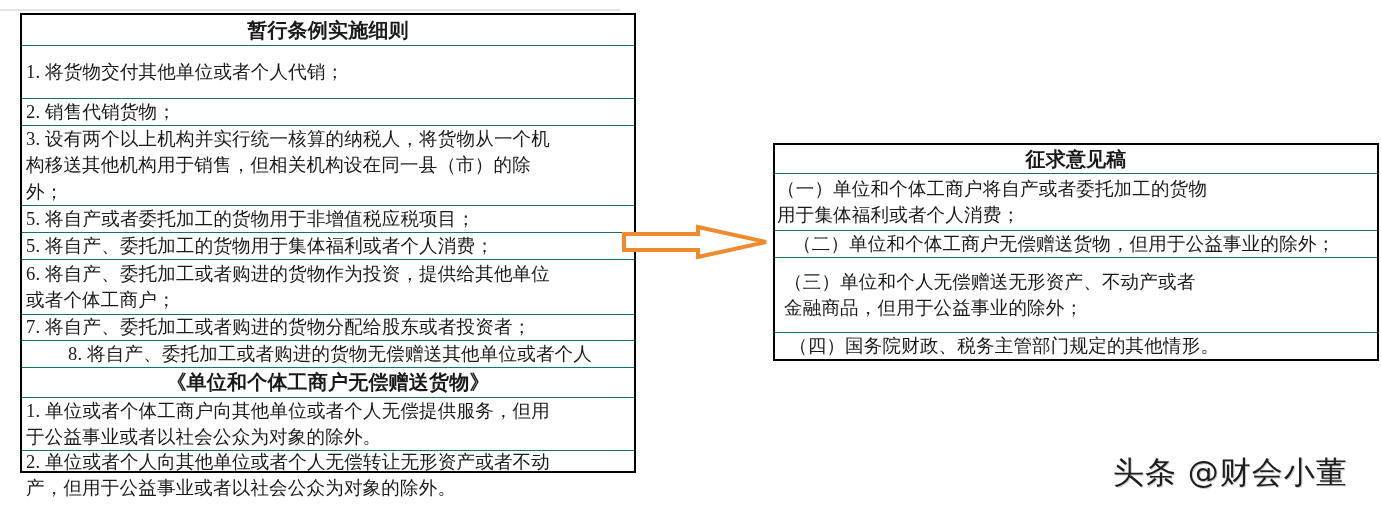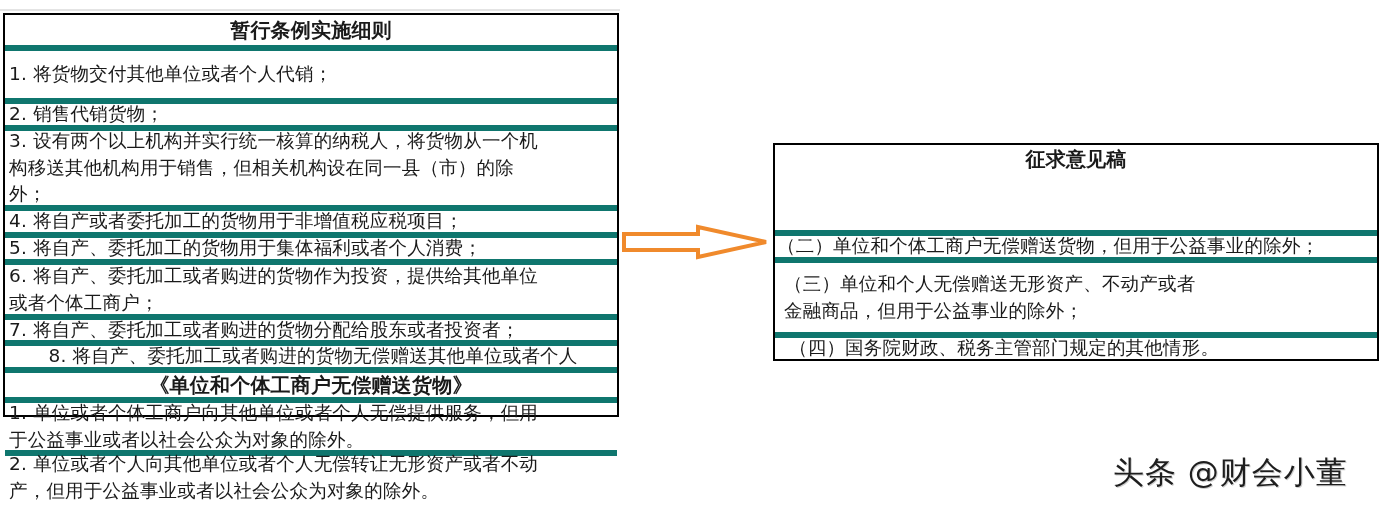--- a/index.html
+++ b/index.html
@@ -9,25 +9,25 @@
       font-family: "DejaVu Sans", "Liberation Sans", sans-serif;
       color: #1a1a1a;
     }
     .topline {
       position: absolute; left: 0; top: 9px; width: 620px; height: 2px;
       background: #e4e4e4;
     }
     .tbl {
       position: absolute; border: 2px solid #000; box-sizing: border-box;
     }
-    .left-tbl { left: 3px; top: 13px; width: 616px; height: 404px; }
+    .left-tbl { left: 20px; top: 13px; width: 616px; height: 460px; font-family: Liberation Serif, serif; }
     .right-tbl { left: 773px; top: 143px; width: 606px; height: 218px; }
     .row {
       position: absolute; left: 0; right: 0; box-sizing: border-box;
-      border-top: 6px solid #0f766e;
+      border-top: 1px solid #0f766e;
       font-size: 18.5px; line-height: 26.5px; padding-left: 4px;
       display: flex; flex-direction: column; justify-content: center;
       white-space: pre-wrap; letter-spacing: 0.2px;
     }
     .row.first { border-top: none; }
     .row.heading {
       font-weight: bold; text-align: center; padding-left: 0;
       font-size: 20px;
     }
     .row .line { display: block; }
@@ -51,21 +51,21 @@
   </div>
   <div class="row" style="top:83px;height:27px;">
     <span class="line">2. 销售代销货物；</span>
   </div>
   <div class="row" style="top:110px;height:80px;">
     <span class="line">3. 设有两个以上机构并实行统一核算的纳税人，将货物从一个机</span>
     <span class="line">构移送其他机构用于销售，但相关机构设在同一县（市）的除</span>
     <span class="line">外；</span>
   </div>
   <div class="row" style="top:190px;height:27px;">
-    <span class="line">4. 将自产或者委托加工的货物用于非增值税应税项目；</span>
+    <span class="line">5. 将自产或者委托加工的货物用于非增值税应税项目；</span>
   </div>
   <div class="row" style="top:217px;height:27px;">
     <span class="line">5. 将自产、委托加工的货物用于集体福利或者个人消费；</span>
   </div>
   <div class="row" style="top:244px;height:55px;">
     <span class="line">6. 将自产、委托加工或者购进的货物作为投资，提供给其他单位</span>
     <span class="line">或者个体工商户；</span>
   </div>
   <div class="row" style="top:299px;height:26px;">
     <span class="line">7. 将自产、委托加工或者购进的货物分配给股东或者投资者；</span>
@@ -86,21 +86,25 @@
   </div>
 </div>
 
 <svg class="arrow" viewBox="0 0 150 36">
   <path d="M4 10 L78 10 L78 3 L146 18 L78 33 L78 26 L4 26 Z" fill="#ffffff" stroke="#f08a2c" stroke-width="4" stroke-linejoin="miter"></path>
 </svg>
 
 <div class="tbl right-tbl">
   <div class="row first heading" style="top:0;height:28px;">征求意见稿</div>
 
-  <div class="row" style="top:85px;height:27px;padding-left:2px;">
+  <div class="row" style="top:28px;height:57px;padding-left:2px;">
+    <span class="line">（一）单位和个体工商户将自产或者委托加工的货物</span>
+    <span class="line">用于集体福利或者个人消费；</span>
+  </div>
+  <div class="row" style="top:85px;height:27px;padding-left:18px;">
     <span class="line">（二）单位和个体工商户无偿赠送货物，但用于公益事业的除外；</span>
   </div>
   <div class="row" style="top:112px;height:75px;padding-left:9px;">
     <span class="line">（三）单位和个人无偿赠送无形资产、不动产或者</span>
     <span class="line">金融商品，但用于公益事业的除外；</span>
   </div>
   <div class="row" style="top:187px;height:27px;padding-left:14px;">
     <span class="line">（四）国务院财政、税务主管部门规定的其他情形。</span>
   </div>
 </div>

